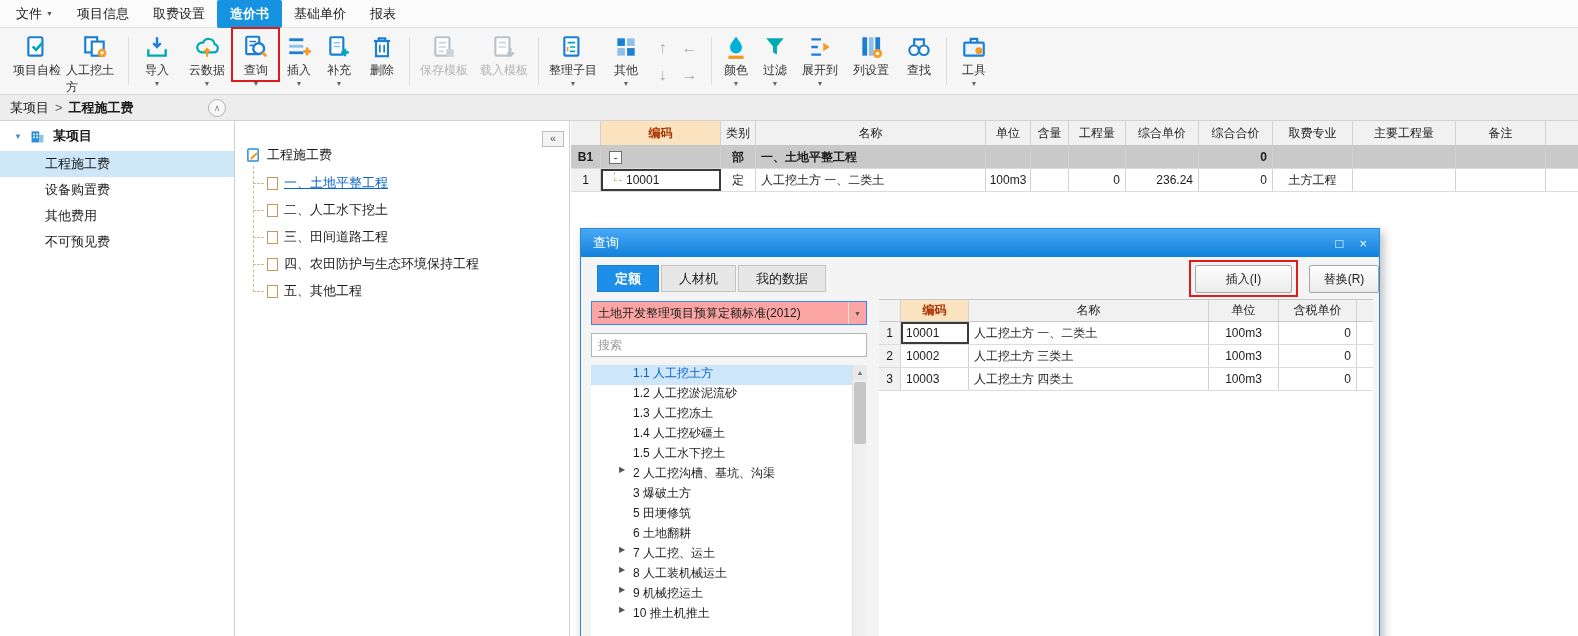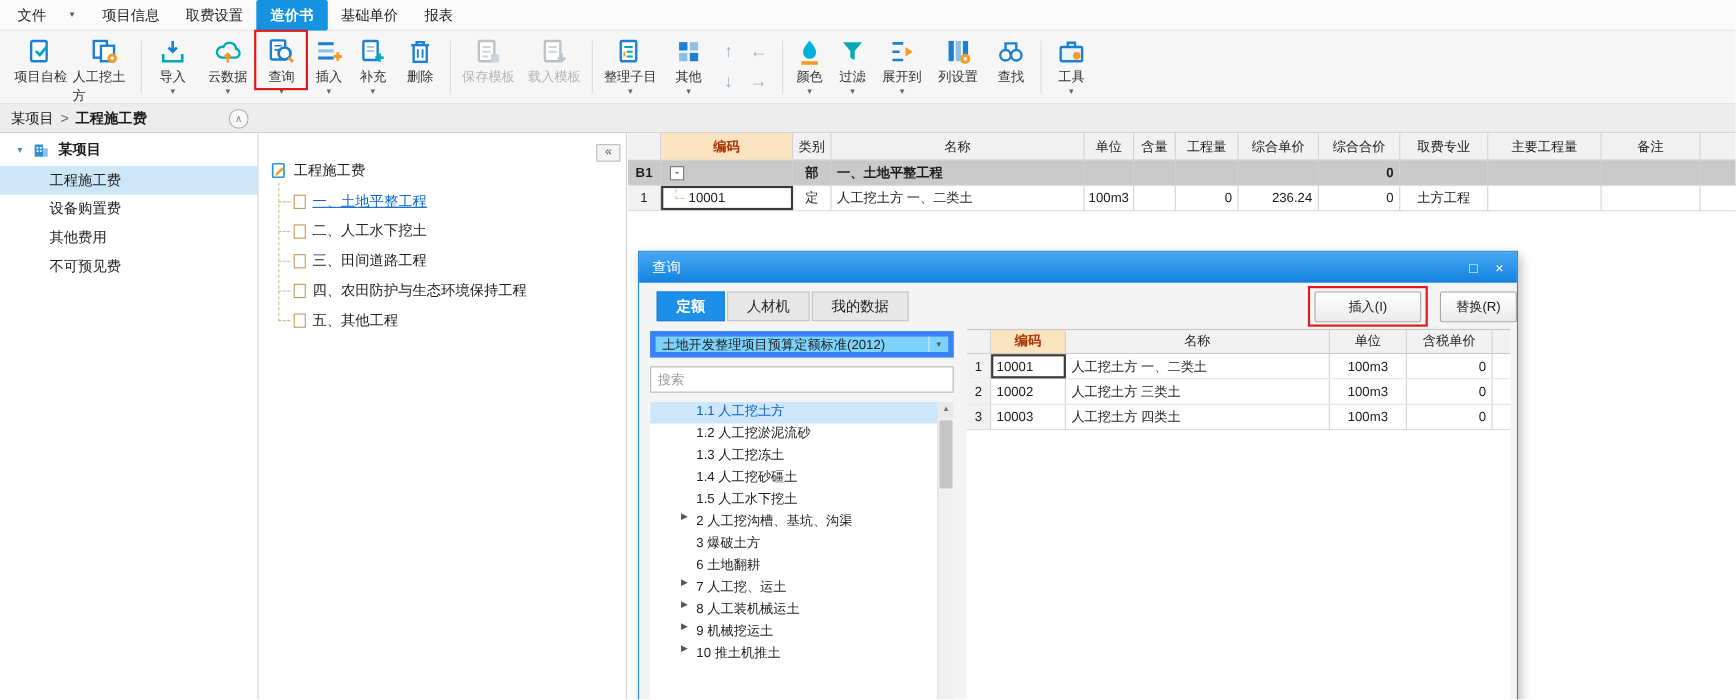--- a/index.html
+++ b/index.html
@@ -2,21 +2,21 @@
 <html><head>
 <meta charset="utf-8">
 <style>
   *{margin:0;padding:0;box-sizing:border-box}
   html,body{width:1578px;height:636px;overflow:hidden}
   body{font-family:"Liberation Sans","DejaVu Sans",sans-serif;font-size:12px;color:#1c1c1c;background:#fff}
   #app{position:relative;width:1578px;height:636px;overflow:hidden;background:#fff}
 
   
   .menubar{position:absolute;top:0;left:0;width:100%;height:28px;background:#fbfbfb;border-bottom:1px solid #e2e2e2;display:flex;align-items:center;padding-left:4px;font-size:13px}
-  .menu-item{padding:4px 12px;display:flex;align-items:center;gap:20px;cursor:default}
+  .menu-item{padding:4px 12px;display:flex;align-items:center;gap:4px;cursor:default}
   .menu-item.active{background:#1593e0;color:#fff;font-weight:bold;border-radius:2px;padding:5px 13px}
   .menu-caret{font-size:7px;color:#555;line-height:7px}
 
   
   .toolbar{position:absolute;top:28px;left:0;width:100%;height:67px;background:#f6f6f6;border-bottom:1px solid #d8d8d8;display:flex;align-items:stretch;padding-left:8px}
   .tb-btn{display:flex;flex-direction:column;align-items:center;padding-top:6px;font-size:12px;color:#333;cursor:default;flex:none}
   .tb-icon{width:26px;height:26px;margin-bottom:2px;flex:none}
   .tb-icon svg{width:100%;height:100%}
   .tb-caret{font-size:7px;color:#666;line-height:8px;margin-top:1px}
   .tb-btn.disabled{color:#b4b4b4}
@@ -74,21 +74,21 @@
   .dialog{position:absolute;left:580px;top:228px;width:800px;height:430px;background:#f4f4f4;border:1px solid #2a8ad6;box-shadow:3px 4px 10px rgba(0,0,0,.28);z-index:20}
   .dlg-title{height:28px;background:linear-gradient(#48a8f4,#1181dd);color:#fff;display:flex;align-items:center;padding:0 12px;font-size:13px}
   .dlg-winbtns{margin-left:auto;display:flex;gap:16px;font-size:13px}
   .dlg-winbtn{cursor:default}
   .dlg-tabs{position:absolute;top:36px;left:16px;display:flex}
   .dlg-tab{height:27px;line-height:25px;padding:0 17px;background:#e7e7e7;border:1px solid #c2c2c2;margin-right:2px;font-size:13px;cursor:default}
   .dlg-tab.active{background:#1d8fe8;color:#fff;border-color:#1a7fd2;font-weight:bold}
   .dlg-btn{position:absolute;height:28px;background:linear-gradient(#ffffff,#ebebeb);border:1px solid #a6a6a6;border-radius:2px;font-size:12px;text-align:center;line-height:26px;cursor:default}
   .btn-insert{left:614px;top:36px;width:97px}
   .btn-replace{left:728px;top:36px;width:70px}
-  .dlg-select{position:absolute;left:10px;top:72px;width:276px;height:24px;background:#7dd3fc;border:5px solid #3b82f6;display:flex;align-items:center;padding-left:6px;font-size:12px;cursor:default}
+  .dlg-select{position:absolute;left:10px;top:72px;width:276px;height:24px;background:#fca5a5;border:1px solid #3b82f6;display:flex;align-items:center;padding-left:6px;font-size:12px;cursor:default}
   .sel-caret{margin-left:auto;width:18px;height:100%;display:flex;align-items:center;justify-content:center;color:#555;font-size:7px;border-left:1px solid #e4e4e4}
   .dlg-search{position:absolute;left:10px;top:104px;width:276px;height:24px;border:1px solid #b5b5b5;background:#fff;padding-left:6px;font-size:12px;color:#333}
   .dlg-search::placeholder{color:#9a9a9a}
   .dlg-tree{position:absolute;left:10px;top:136px;width:276px;bottom:0;background:#fff;padding-right:15px;overflow:hidden}
   .qt-item{height:20px;display:flex;padding-left:42px;font-size:12px;cursor:default}
   .qt-item .arr{width:14px;font-size:8px;color:#555;flex:none;margin-left:-14px}
   .qt-item.selected{background:#cde6fa;color:#0a64c8}
   .dlg-scroll{position:absolute;right:0;top:0;bottom:0;width:15px;background:#f0f0f0;border-left:1px solid #e0e0e0}
   .scr-up{height:15px;text-align:center;font-size:7px;color:#707070;line-height:15px;background:#e9e9e9;cursor:default}
   .scr-thumb{position:absolute;top:17px;left:1px;width:12px;height:62px;background:#c6c6c6;border-radius:2px;cursor:default}
@@ -490,20 +490,24 @@
       <div class="qt-item">
           <span class="arr">▶</span>
           <span>2 人工挖沟槽、基坑、沟渠</span>
         </div>
       <div class="qt-item">
           <span class="arr"></span>
           <span>3 爆破土方</span>
         </div>
       <div class="qt-item">
           <span class="arr"></span>
+          <span>5 田埂修筑</span>
+        </div>
+      <div class="qt-item">
+          <span class="arr"></span>
           <span>6 土地翻耕</span>
         </div>
       <div class="qt-item">
           <span class="arr">▶</span>
           <span>7 人工挖、运土</span>
         </div>
       <div class="qt-item">
           <span class="arr">▶</span>
           <span>8 人工装机械运土</span>
         </div>

